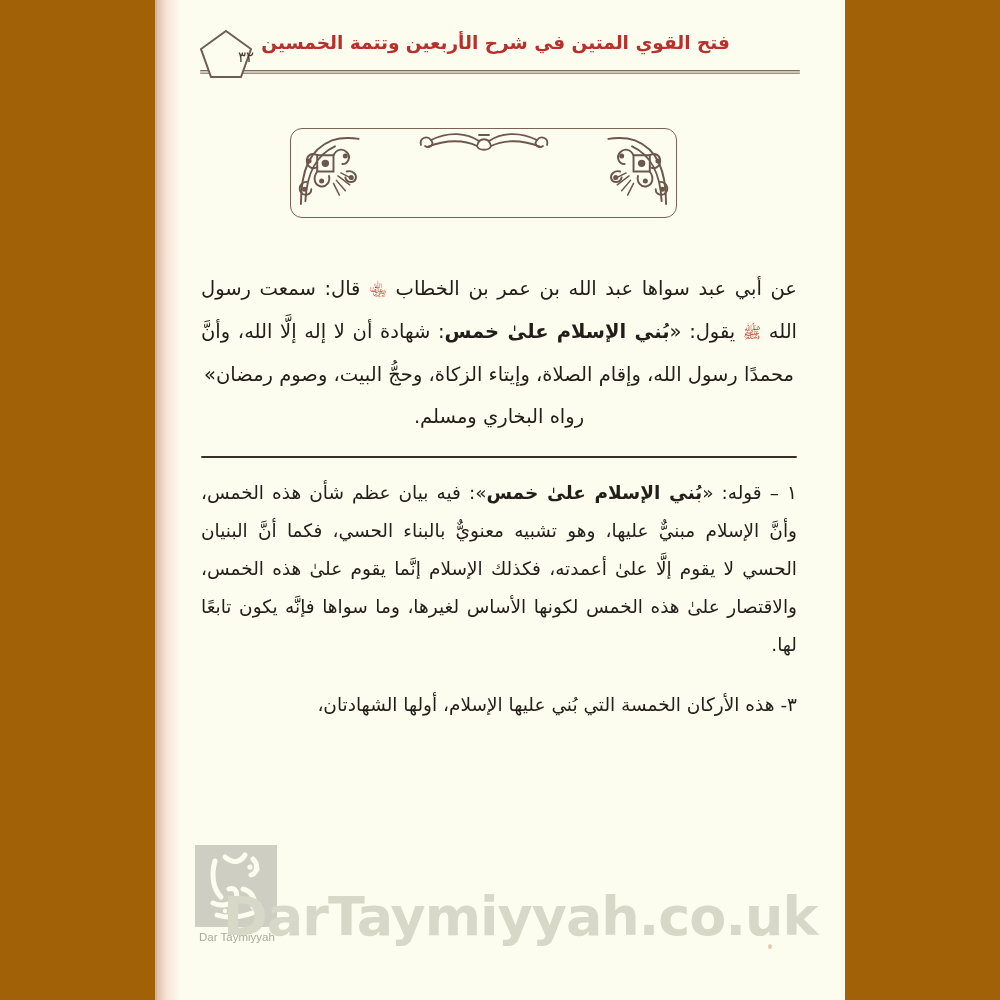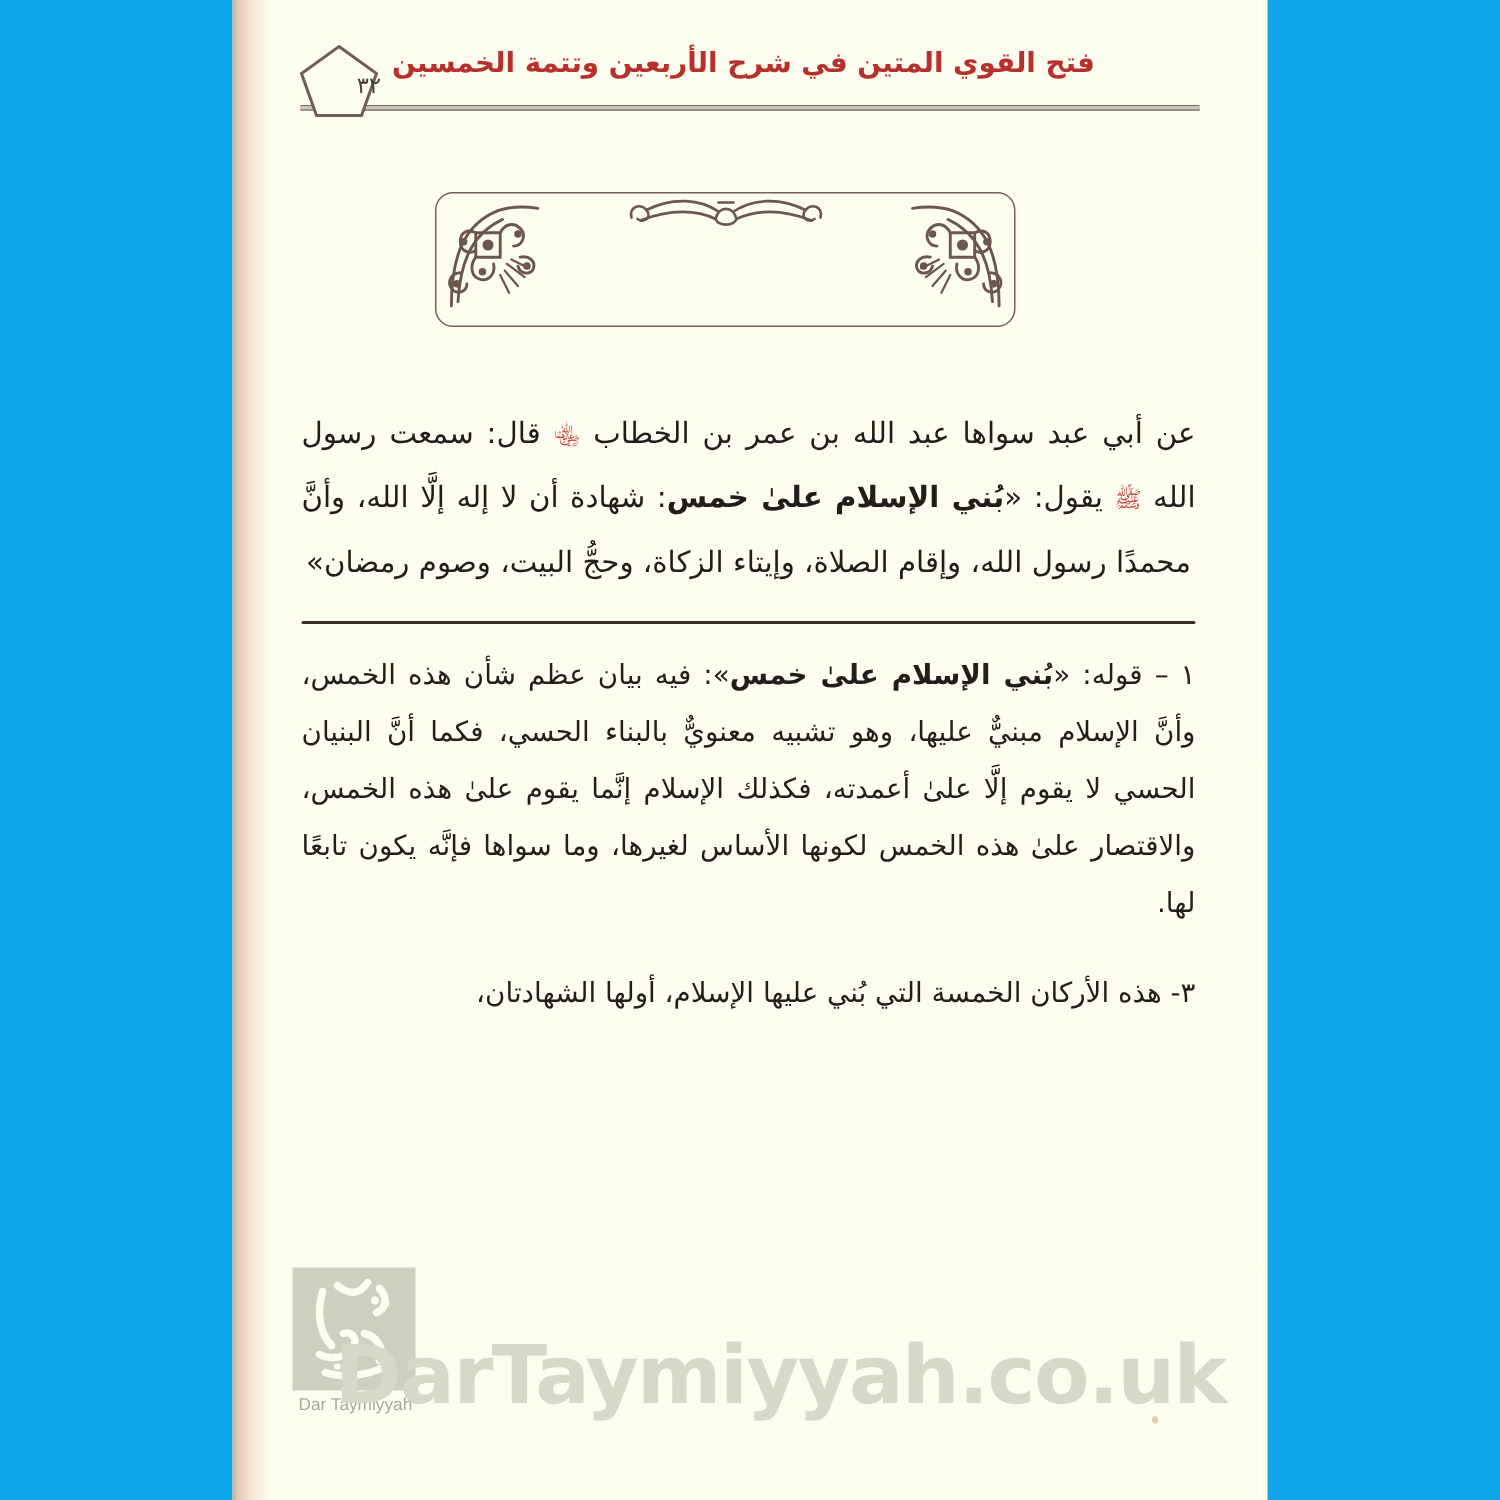--- a/index.html
+++ b/index.html
@@ -8,21 +8,21 @@
     background: #ffffff;
     width: 1000px;
     height: 1000px;
     overflow: hidden;
   }
 
   #stage {
     position: relative;
     width: 1000px;
     height: 1000px;
-    background: #0ea5e9;
+    background: #a16207;
     font-family: "DejaVu Sans", "Liberation Sans", sans-serif;
   }
 
   
   .page {
     position: absolute;
     left: 155px;
     top: 0;
     width: 690px;
     height: 1000px;
@@ -347,20 +347,21 @@
           </g>
         </svg>
       </div>
 
     </div>
 
     <div class="body-col">
 
       <div class="hadith">
         <span>عن أبي عبد سواها عبد الله بن عمر بن الخطاب </span><span class="hon">﵄</span><span> قال: سمعت رسول الله </span><span class="hon">ﷺ</span><span> يقول: «</span><span class="bold">بُني الإسلام علىٰ خمس</span><span>: شهادة أن لا إله إلَّا الله، وأنَّ محمدًا رسول الله، وإقام الصلاة، وإيتاء الزكاة، وحجُّ البيت، وصوم رمضان»</span>
+        <span class="last-line">رواه البخاري ومسلم.</span>
       </div>
 
       <div class="divider"></div>
 
       <div class="point">
         <span class="num">١ –</span><span> قوله: «</span><span class="bold">بُني الإسلام علىٰ خمس</span><span>»: فيه بيان عظم شأن هذه الخمس، وأنَّ الإسلام مبنيٌّ عليها، وهو تشبيه معنويٌّ بالبناء الحسي، فكما أنَّ البنيان الحسي لا يقوم إلَّا علىٰ أعمدته، فكذلك الإسلام إنَّما يقوم علىٰ هذه الخمس، والاقتصار علىٰ هذه الخمس لكونها الأساس لغيرها، وما سواها فإنَّه يكون تابعًا لها.</span>
       </div>
 
 
       <div class="point">

